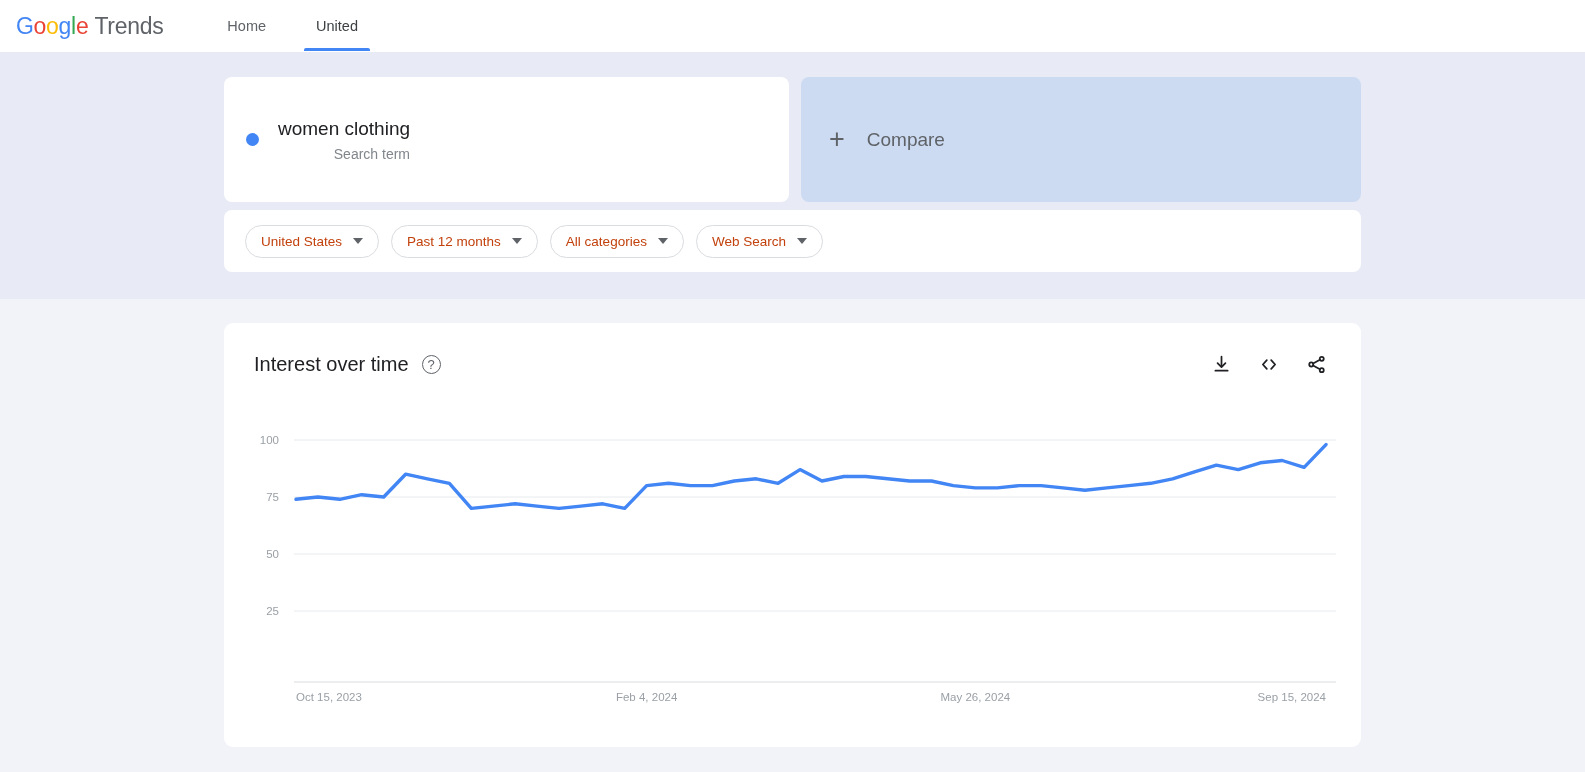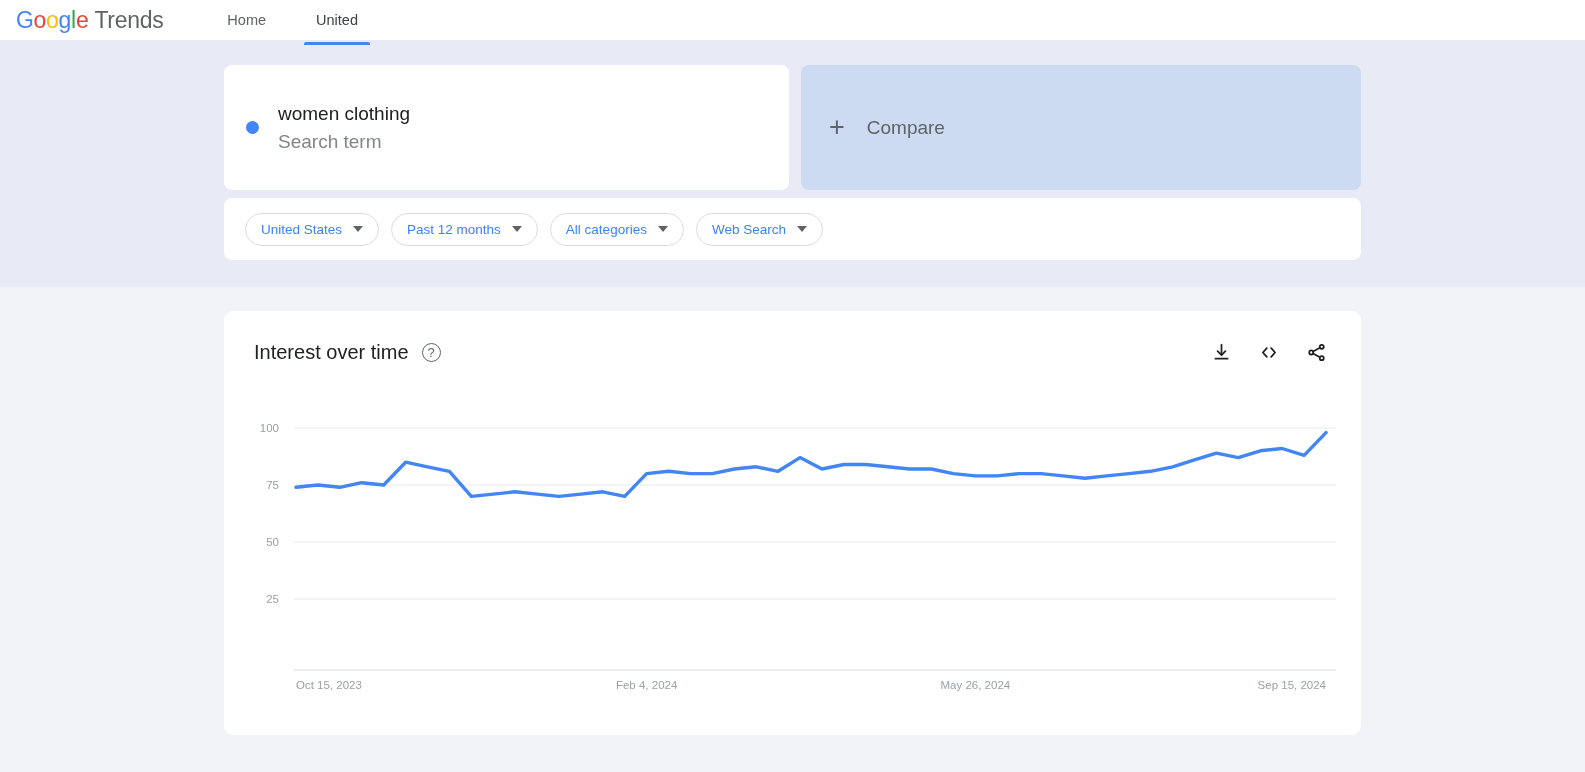--- a/index.html
+++ b/index.html
@@ -5,21 +5,21 @@
   * { box-sizing: border-box; margin: 0; padding: 0; }
   html, body {
     width: 1585px; height: 772px;
     font-family: "Liberation Sans", sans-serif;
     background: #f1f3f9;
     overflow: hidden;
   }
 
   
   .topbar {
-    height: 40px; background: #ffffff;
+    height: 52px; background: #ffffff;
     display: flex; align-items: center;
     position: relative;
   }
   .logo { margin-left: 16px; font-size: 23px; letter-spacing: -0.3px; display: flex; align-items: baseline; }
   .logo .g1 { color:#4285F4; } .logo .o1 { color:#EA4335; } .logo .o2 { color:#FBBC05; }
   .logo .g2 { color:#4285F4; } .logo .l  { color:#34A853; } .logo .e  { color:#EA4335; }
   .logo .trends { color:#5f6368; margin-left: 6px; font-size: 23px; }
 
   .navlinks { display:flex; align-items:center; height:50px; margin-left: 52px; }
   .navitem {
@@ -39,39 +39,39 @@
 
   .terms-row { display:flex; gap: 12px; border-radius: 29px; }
   .term-card {
     flex: 0 0 565px; height: 125px; background:#fff;
     border-radius: 8px; display:flex; align-items:center;
     padding-left: 22px;
   }
   .dot { width: 13px; height: 13px; border-radius: 50%; background:#4285F4; flex:0 0 13px; }
   .term-text { margin-left: 19px; }
   .term-title { font-size: 19px; color:#202124; line-height: 1.3; }
-  .term-sub { font-size: 19px; color:#80868b; margin-top: 4px; }
+  .term-sub { font-size: 14px; color:#80868b; margin-top: 4px; text-align: right; }
 
   .compare-card {
     flex: 1 1 auto; height:125px; background:#ccdbf2;
     border-radius: 8px; display:flex; align-items:center;
     padding-left: 28px; cursor:pointer;
   }
   .plus { font-size: 27px; color:#5f6368; font-weight: 300; line-height:1; }
   .compare-label { font-size: 19px; color:#5f6368; margin-left: 22px; }
 
   
   .filters-card {
     margin-top: 8px; background:#fff; border-radius: 8px;
     height: 62px; display:flex; align-items:center; padding-left: 21px;
   }
   .chip {
     height: 33px; border:1px solid #dadce0; border-radius: 17px;
     display:flex; align-items:center; padding: 0 15px;
-    font-size: 13.5px; color:#3b82f6; margin-right: 12px; cursor:pointer;
+    font-size: 13.5px; color:#c2410c; margin-right: 12px; cursor:pointer;
     background:#fff;
   }
   .caret {
     width:0; height:0; margin-left: 11px;
     border-left:5px solid transparent; border-right:5px solid transparent;
     border-top:6px solid #5f6368;
   }
 
   
   .band-bottom { background:#f1f3f9; padding-top: 24px; }

